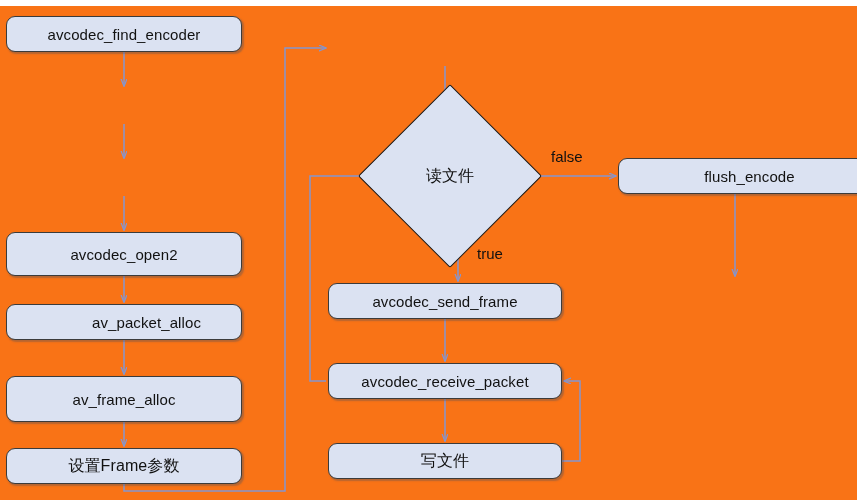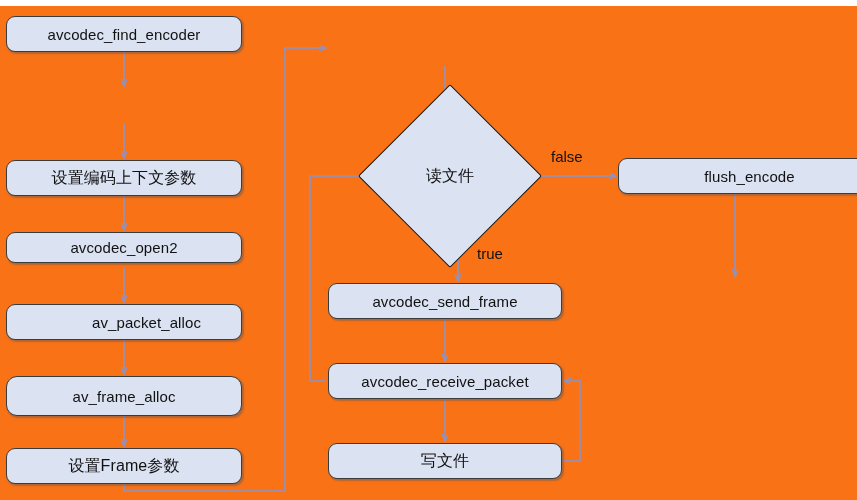--- a/index.html
+++ b/index.html
@@ -77,24 +77,23 @@
 
       <path d="M562,455 L580,455 L580,375 L564,375"></path>
 
       <path d="M326,375 L310,375 L310,170 L383,170"></path>
 
       <path d="M735,188 L735,270"></path>
     </g>
   </svg>
 
   <div class="node" style="left:6px;top:10px;width:236px;height:36px;">avcodec_find_encoder</div>
-  <div class="node cn" style="left:6px;top:154px;width:236px;height:36px;">设置编码上下文参数</div>
-  <div class="node" style="left:6px;top:226px;width:236px;height:31px;">avcodec_open2</div>
+  <div class="node" style="left:6px;top:226px;width:236px;height:44px;">avcodec_open2</div>
   <div class="node" style="left:6px;top:298px;width:236px;height:36px;padding-left:45px;">av_packet_alloc</div>
-  <div class="node" style="left:6px;top:370px;width:236px;height:40px;border-radius:11px;">av_frame_alloc</div>
+  <div class="node" style="left:6px;top:370px;width:236px;height:46px;">av_frame_alloc</div>
   <div class="node cn" style="left:6px;top:442px;width:236px;height:36px;">设置Frame参数</div>
 
 
   <div class="diamond" style="left:385px;top:105px;width:130px;height:130px;"></div>
   <div class="diamond-label" style="left:385px;top:105px;width:130px;height:130px;">读文件</div>
 
   <div class="node" style="left:328px;top:277px;width:234px;height:36px;">avcodec_send_frame</div>
   <div class="node" style="left:328px;top:357px;width:234px;height:36px;">avcodec_receive_packet</div>
   <div class="node cn" style="left:328px;top:437px;width:234px;height:36px;">写文件</div>
 

